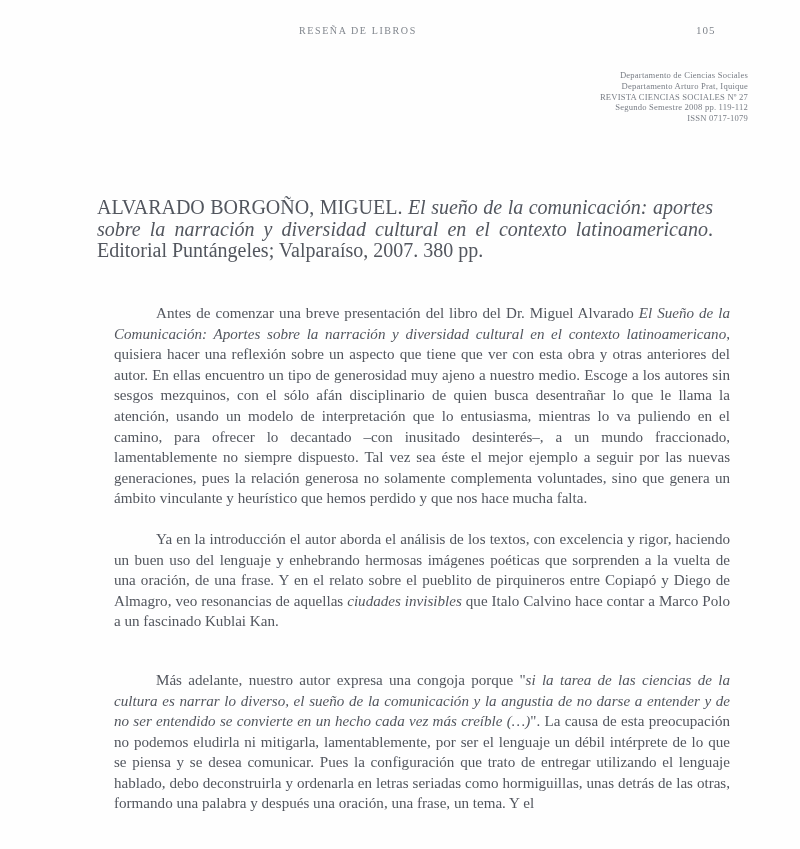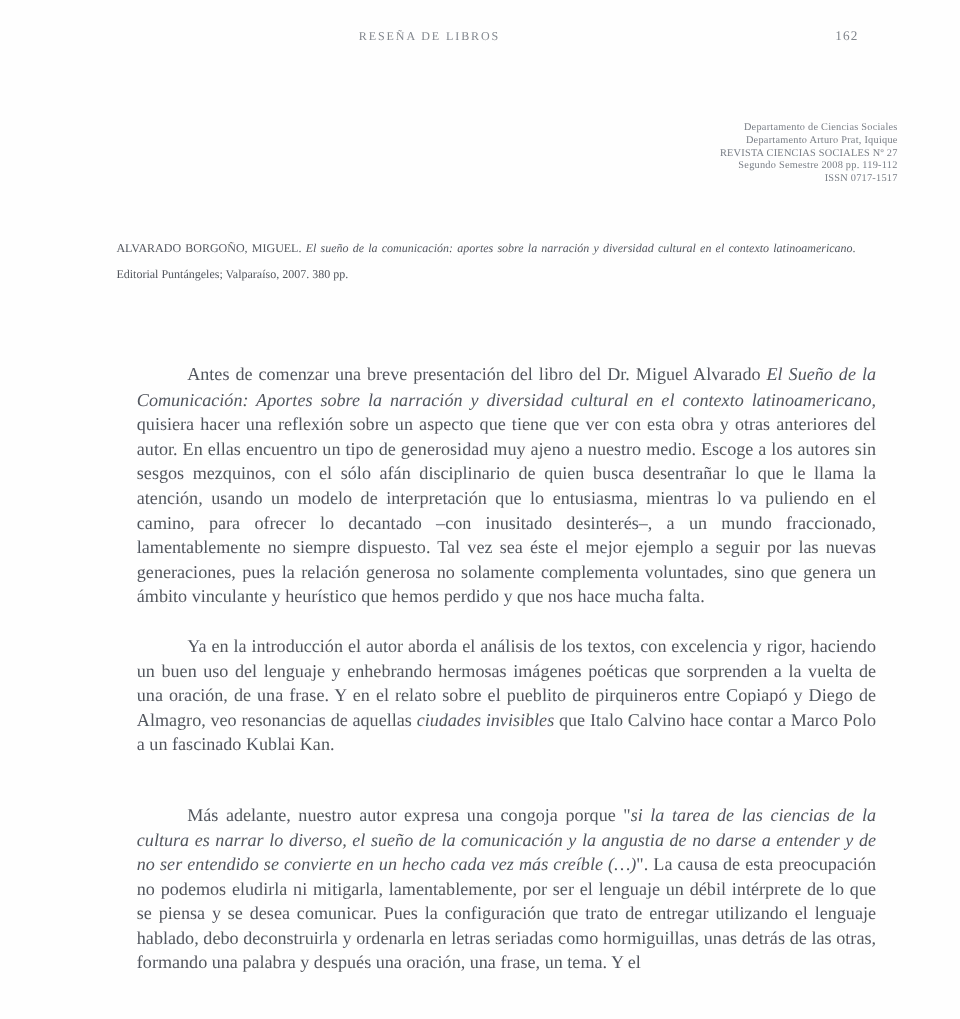--- a/index.html
+++ b/index.html
@@ -38,30 +38,29 @@
   
   .credit {
     position: absolute;
     top: 70px;
     right: 52px;
     text-align: right;
     font-size: 8.6px;
     line-height: 10.8px;
     color: #787d85;
     letter-spacing: 0.2px;
-    margin-top: 30px;
   }
   
   .citation {
     position: absolute;
     left: 97px;
     top: 197px;
     width: 616px;
     margin: 0;
-    font-size: 10px;
+    font-size: 20px;
     line-height: 21.5px;
     text-align: justify;
     color: #52565e;
   }
   
   .body {
     position: absolute;
     left: 114px;
     top: 303px;
     width: 616px;
@@ -79,28 +78,28 @@
   }
   em { font-style: italic; }
 </style>
 </head>
 <body>
 
 <div class="page">
 
   <span class="running-title">RESEÑA DE LIBROS</span>
 
-  <span class="page-number">162</span>
+  <span class="page-number">105</span>
 
   <div class="credit">
       <div>Departamento de Ciencias Sociales</div>
       <div>Departamento Arturo Prat, Iquique</div>
       <div>REVISTA CIENCIAS SOCIALES Nº 27</div>
       <div>Segundo Semestre 2008 pp. 119-112</div>
-      <div>ISSN 0717-1517</div>
+      <div>ISSN 0717-1079</div>
     </div>
 
   <p class="citation"><span>ALVARADO BORGOÑO, MIGUEL. </span><em>El sueño de la comunicación: aportes sobre la narración y diversidad cultural en el contexto latinoamericano</em><span>. Editorial Puntángeles; Valparaíso, 2007. 380 pp.</span></p>
 
   <div class="body">
     <p><span>Antes de comenzar una breve presentación del libro del Dr. Miguel Alvarado </span><em>El Sueño de la Comunicación: Aportes sobre la narración y diversidad cultural en el contexto latinoamericano</em><span>, quisiera hacer una reflexión sobre un aspecto que tiene que ver con esta obra y otras anteriores del autor. En ellas encuentro un tipo de generosidad muy ajeno a nuestro medio. Escoge a los autores sin sesgos mezquinos, con el sólo afán disciplinario de quien busca desentrañar lo que le llama la atención, usando un modelo de interpretación que lo entusiasma, mientras lo va puliendo en el camino, para ofrecer lo decantado –con inusitado desinterés–, a un mundo fraccionado, lamentablemente no siempre dispuesto. Tal vez sea éste el mejor ejemplo a seguir por las nuevas generaciones, pues la relación generosa no solamente complementa voluntades, sino que genera un ámbito vinculante y heurístico que hemos perdido y que nos hace mucha falta.</span></p>
     <p class="gap-after"><span>Ya en la introducción el autor aborda el análisis de los textos, con excelencia y rigor, haciendo un buen uso del lenguaje y enhebrando hermosas imágenes poéticas que sorprenden a la vuelta de una oración, de una frase. Y en el relato sobre el pueblito de pirquineros entre Copiapó y Diego de Almagro, veo resonancias de aquellas </span><em>ciudades invisibles</em><span> que Italo Calvino hace contar a Marco Polo a un fascinado Kublai Kan.</span></p>
     <p><span>Más adelante, nuestro autor expresa una congoja porque "</span><em>si la tarea de las ciencias de la cultura es narrar lo diverso, el sueño de la comunicación y la angustia de no darse a entender y de no ser entendido se convierte en un hecho cada vez más creíble (…)</em><span>". La causa de esta preocupación no podemos eludirla ni mitigarla, lamentablemente, por ser el lenguaje un débil intérprete de lo que se piensa y se desea comunicar. Pues la configuración que trato de entregar utilizando el lenguaje hablado, debo deconstruirla y ordenarla en letras seriadas como hormiguillas, unas detrás de las otras, formando una palabra y después una oración, una frase, un tema. Y el</span></p>
   </div>
 

